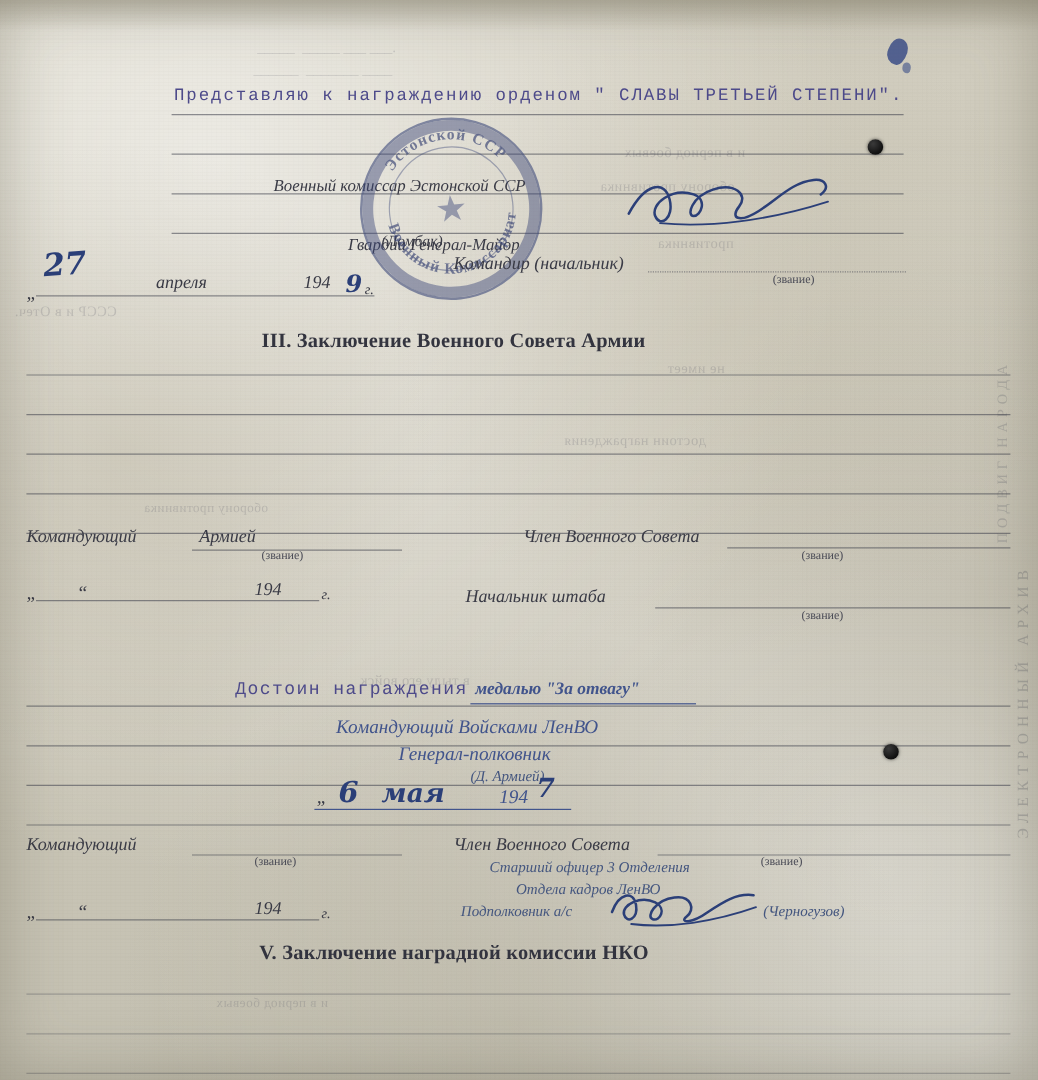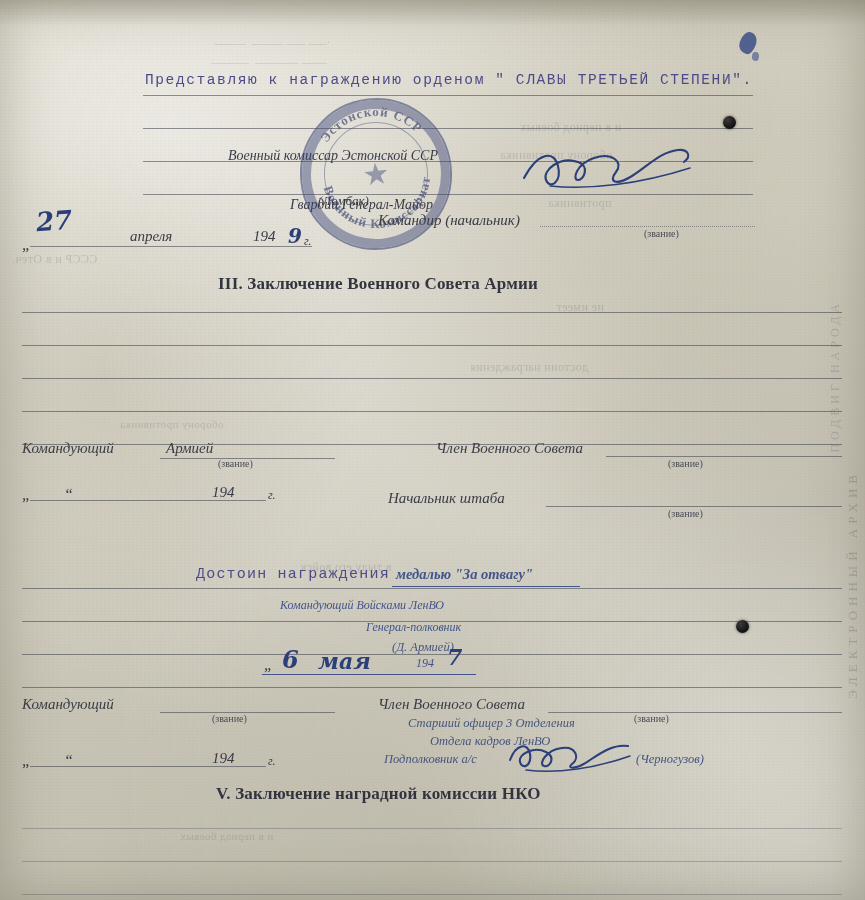--- a/index.html
+++ b/index.html
@@ -121,21 +121,21 @@
     font-family: "Liberation Mono", monospace;
     font-size: 14.5px;
     color: #4d4a8a;
     letter-spacing: 1.6px;
     white-space: nowrap;
   }
   .typed-blue {
     position: absolute;
     font-family: "Liberation Serif", serif;
     font-style: italic;
-    font-size: 12px;
+    font-size: 16px;
     color: #41548c;
     white-space: nowrap;
   }
   .typed-small {
     position: absolute;
     font-family: "Liberation Serif", serif;
     font-style: italic;
     font-size: 12.5px;
     color: #44567f;
     white-space: nowrap;
@@ -312,21 +312,21 @@
   <div class="rule" style="left:22px; top:588px; width:820px;"></div>
   <div class="rule" style="left:22px; top:621px; width:820px;"></div>
   <div class="rule" style="left:22px; top:654px; width:820px;"></div>
   <div class="rule" style="left:22px; top:687px; width:820px;"></div>
 
   <div class="typed" style="left:196px; top:566px; font-size:15px; letter-spacing:1.2px;">Достоин награждения</div>
   <div class="typed-blue" style="left:396px; top:566px; font-size:14.5px; font-weight:bold;">медалью "За отвагу"</div>
   <div class="rule" style="left:392px; top:586px; width:188px; border-bottom:1.5px solid #41548c;"></div>
 
   <div class="typed-blue" style="left:280px; top:598px;">Командующий Войсками ЛенВО</div>
-  <div class="typed-blue" style="left:366px; top:620px;">Генерал-полковник</div>
+  <div class="typed-blue" style="left:332px; top:620px;">Генерал-полковник</div>
   <div class="typed-small" style="left:392px; top:640px;">(Д. Армией)</div>
 
   <div class="printed" style="left:264px; top:656px; font-size:16px;">„</div>
   <div class="hand" style="left:282px; top:645px; font-size:24px;">6</div>
   <div class="hand" style="left:318px; top:648px; font-size:22px;">мая</div>
   <div class="typed-blue" style="left:416px; top:656px;">194</div>
   <div class="hand" style="left:447px; top:644px; font-size:22px;">7</div>
   <div class="rule" style="left:262px; top:674px; width:214px; border-bottom:1.5px solid #41548c;"></div>
 
   <div class="printed" style="left:22px; top:696px;">Командующий</div>

